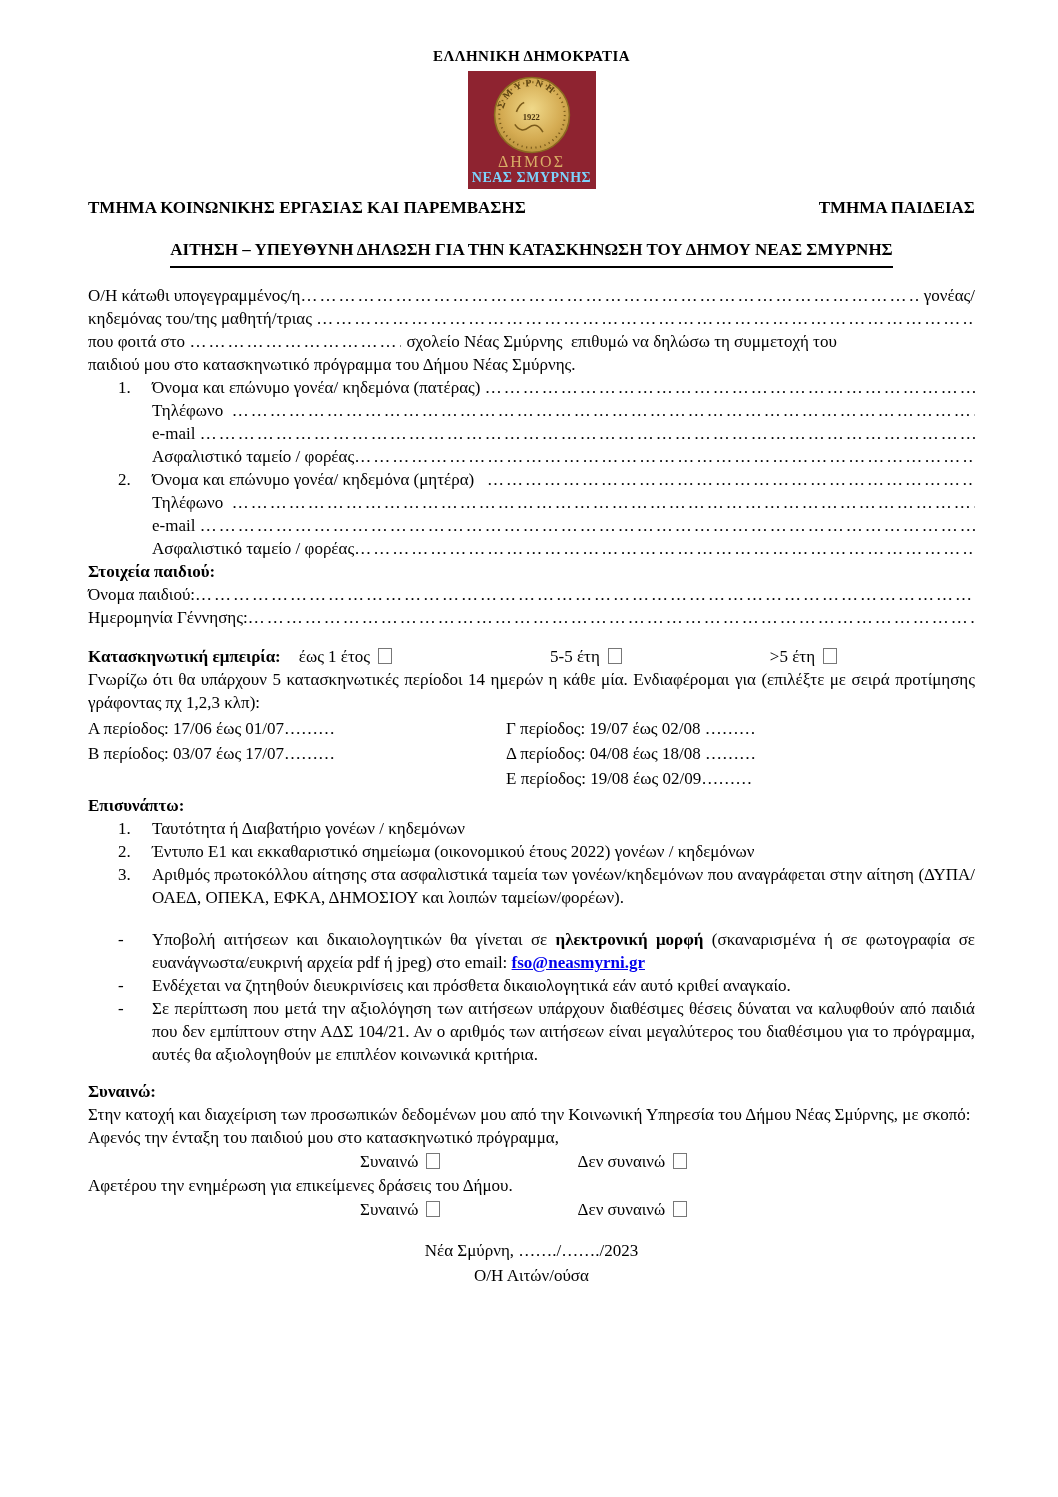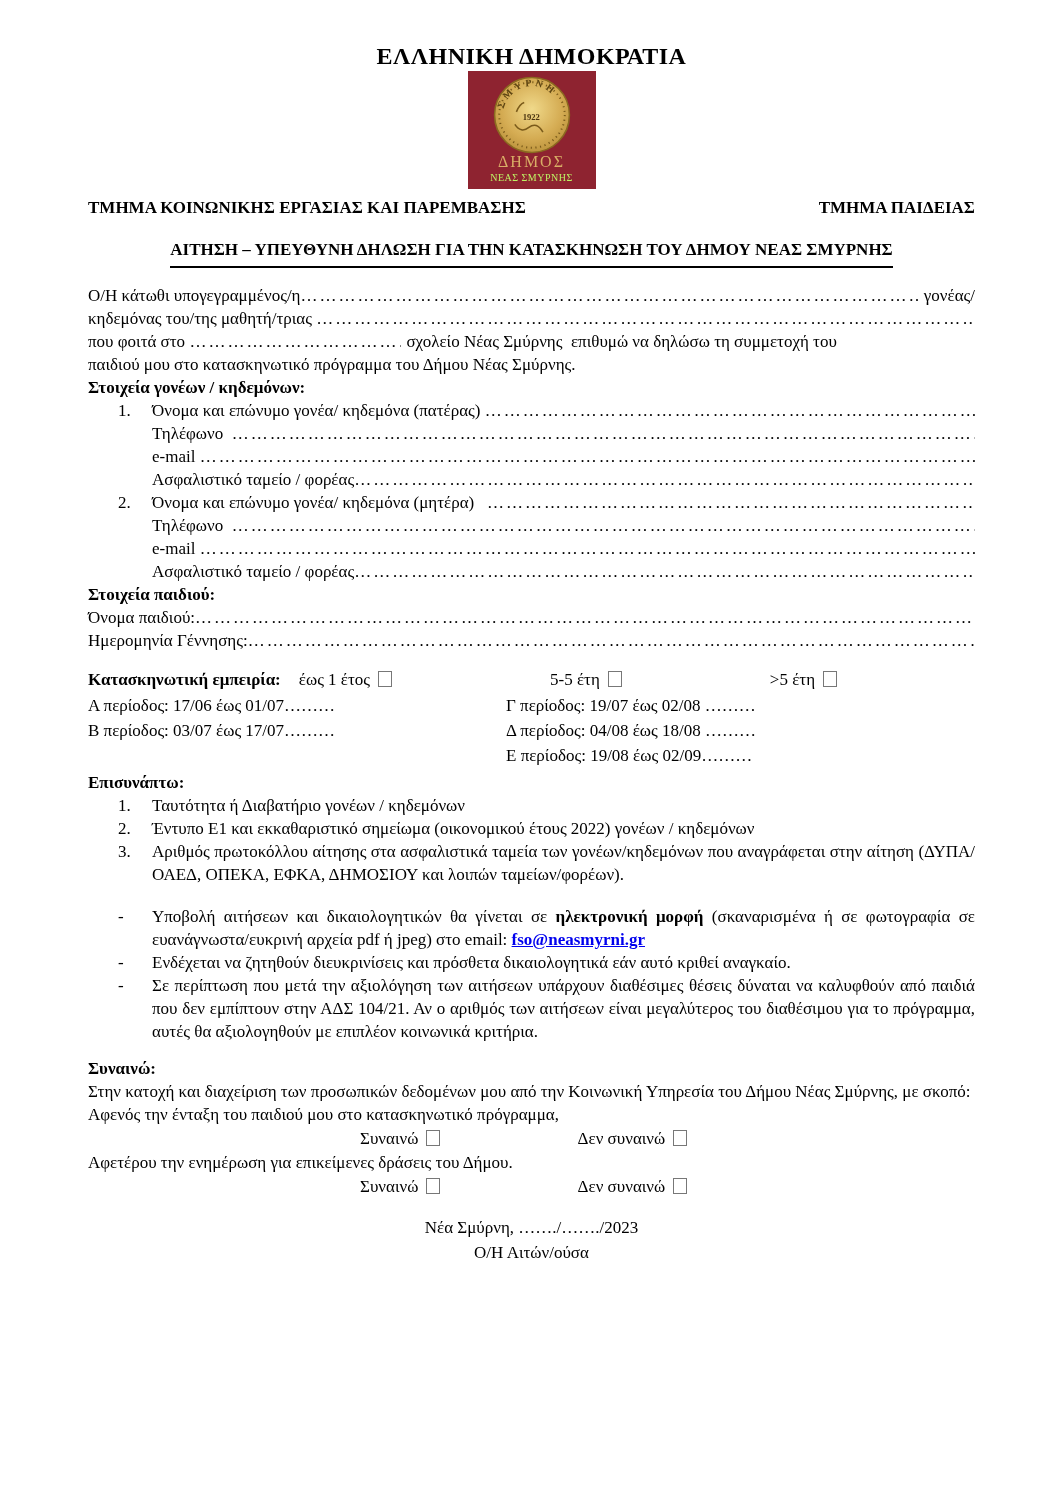--- a/index.html
+++ b/index.html
@@ -6,27 +6,27 @@
   .page{
     width:1058px;height:1497px;box-sizing:border-box;position:relative;
     background:#fff;color:#000;overflow:hidden;
     font-family:"Liberation Serif","DejaVu Serif",serif;
     font-size:17px;line-height:23px;
     padding:44px 83px 0 88px;
   }
   .b{font-weight:bold;}
   .center{text-align:center;}
   .nw{white-space:pre;}
-  .republic{font-size:24px;font-weight:bold;letter-spacing:.5px;line-height:24px;}
+  .republic{font-size:15px;font-weight:bold;letter-spacing:.5px;line-height:24px;}
   
   .logo-wrap{text-align:center;margin-top:3px;height:118px;}
   .logo{display:inline-block;width:128px;height:118px;background:#8e2330;text-align:center;padding-top:5px;box-sizing:border-box;}
   .logo svg{display:block;margin:0 auto;}
   .logo-dimos{color:#d9ad66;font-size:16px;line-height:15px;letter-spacing:2px;}
-  .logo-neas{color:#bef264;font-size:10px;line-height:17px;font-weight:normal;letter-spacing:.5px;}
+  .logo-neas{color:#7dd3fc;font-size:14px;line-height:17px;font-weight:bold;letter-spacing:.5px;}
   
   .dept-row{display:flex;justify-content:space-between;margin-top:7px;font-weight:bold;}
   .form-title{margin-top:19px;text-align:center;}
   .form-title span{font-weight:bold;border-bottom:2px solid #000;padding-bottom:7px;}
   
   .row{display:flex;align-items:baseline;}
   .dots{flex:1;overflow:hidden;white-space:nowrap;letter-spacing:2px;}
   .dots-fixed{display:inline-block;width:212px;overflow:hidden;white-space:nowrap;letter-spacing:2px;vertical-align:bottom;}
   .oneline{white-space:nowrap;overflow:hidden;}
   .intro{margin-top:23px;}
@@ -106,21 +106,20 @@
     <div class="row">
       <span class="nw">κηδεμόνας του/της μαθητή/τριας </span>
       <span class="dots">………………………………………………………………………………………………………………………………</span>
     </div>
     <div class="oneline">
       <span class="nw">που φοιτά στο </span><span class="dots-fixed">………………………………………</span><span class="suffix nw">σχολείο Νέας Σμύρνης  επιθυμώ να δηλώσω τη συμμετοχή του</span>
     </div>
     <div>παιδιού μου στο κατασκηνωτικό πρόγραμμα του Δήμου Νέας Σμύρνης.</div>
   </div>
 
-  <div class="b">Στοιχεία γονέων / κηδεμόνων:</div>
 
   <div>
     <div class="nrow">
       <span class="num">1.</span>
       <span class="nw">Όνομα και επώνυμο γονέα/ κηδεμόνα (πατέρας) </span>
       <span class="dots">………………………………………………………………………………………………………………………………</span>
     </div>
     <div class="srow">
       <span class="nw">Τηλέφωνο  </span>
       <span class="dots">………………………………………………………………………………………………………………………………</span>
@@ -164,20 +163,21 @@
     <span class="nw">Ημερομηνία Γέννησης:</span>
     <span class="dots">………………………………………………………………………………………………………………………………</span>
   </div>
 
   <div class="camp-row">
     <span class="b nw">Κατασκηνωτική εμπειρία:</span>
     <span class="copt1"><span>έως 1 έτος</span><span class="cb"></span></span>
     <span class="copt2"><span>5-5 έτη</span><span class="cb"></span></span>
     <span class="copt3"><span>&gt;5 έτη</span><span class="cb"></span></span>
   </div>
+  <div class="info">Γνωρίζω ότι θα υπάρχουν 5 κατασκηνωτικές περίοδοι 14 ημερών η κάθε μία. Ενδιαφέρομαι για (επιλέξτε με σειρά προτίμησης γράφοντας πχ 1,2,3 κλπ):</div>
 
   <div class="periods">
     <div class="pleft">
       <div>Α περίοδος:  17/06 έως 01/07………</div>
       <div>Β περίοδος:  03/07 έως 17/07………</div>
     </div>
     <div class="pright">
       <div>Γ περίοδος:  19/07 έως 02/08 ………</div>
       <div>Δ περίοδος:  04/08 έως 18/08 ………</div>
       <div>Ε περίοδος:  19/08 έως 02/09………</div>

